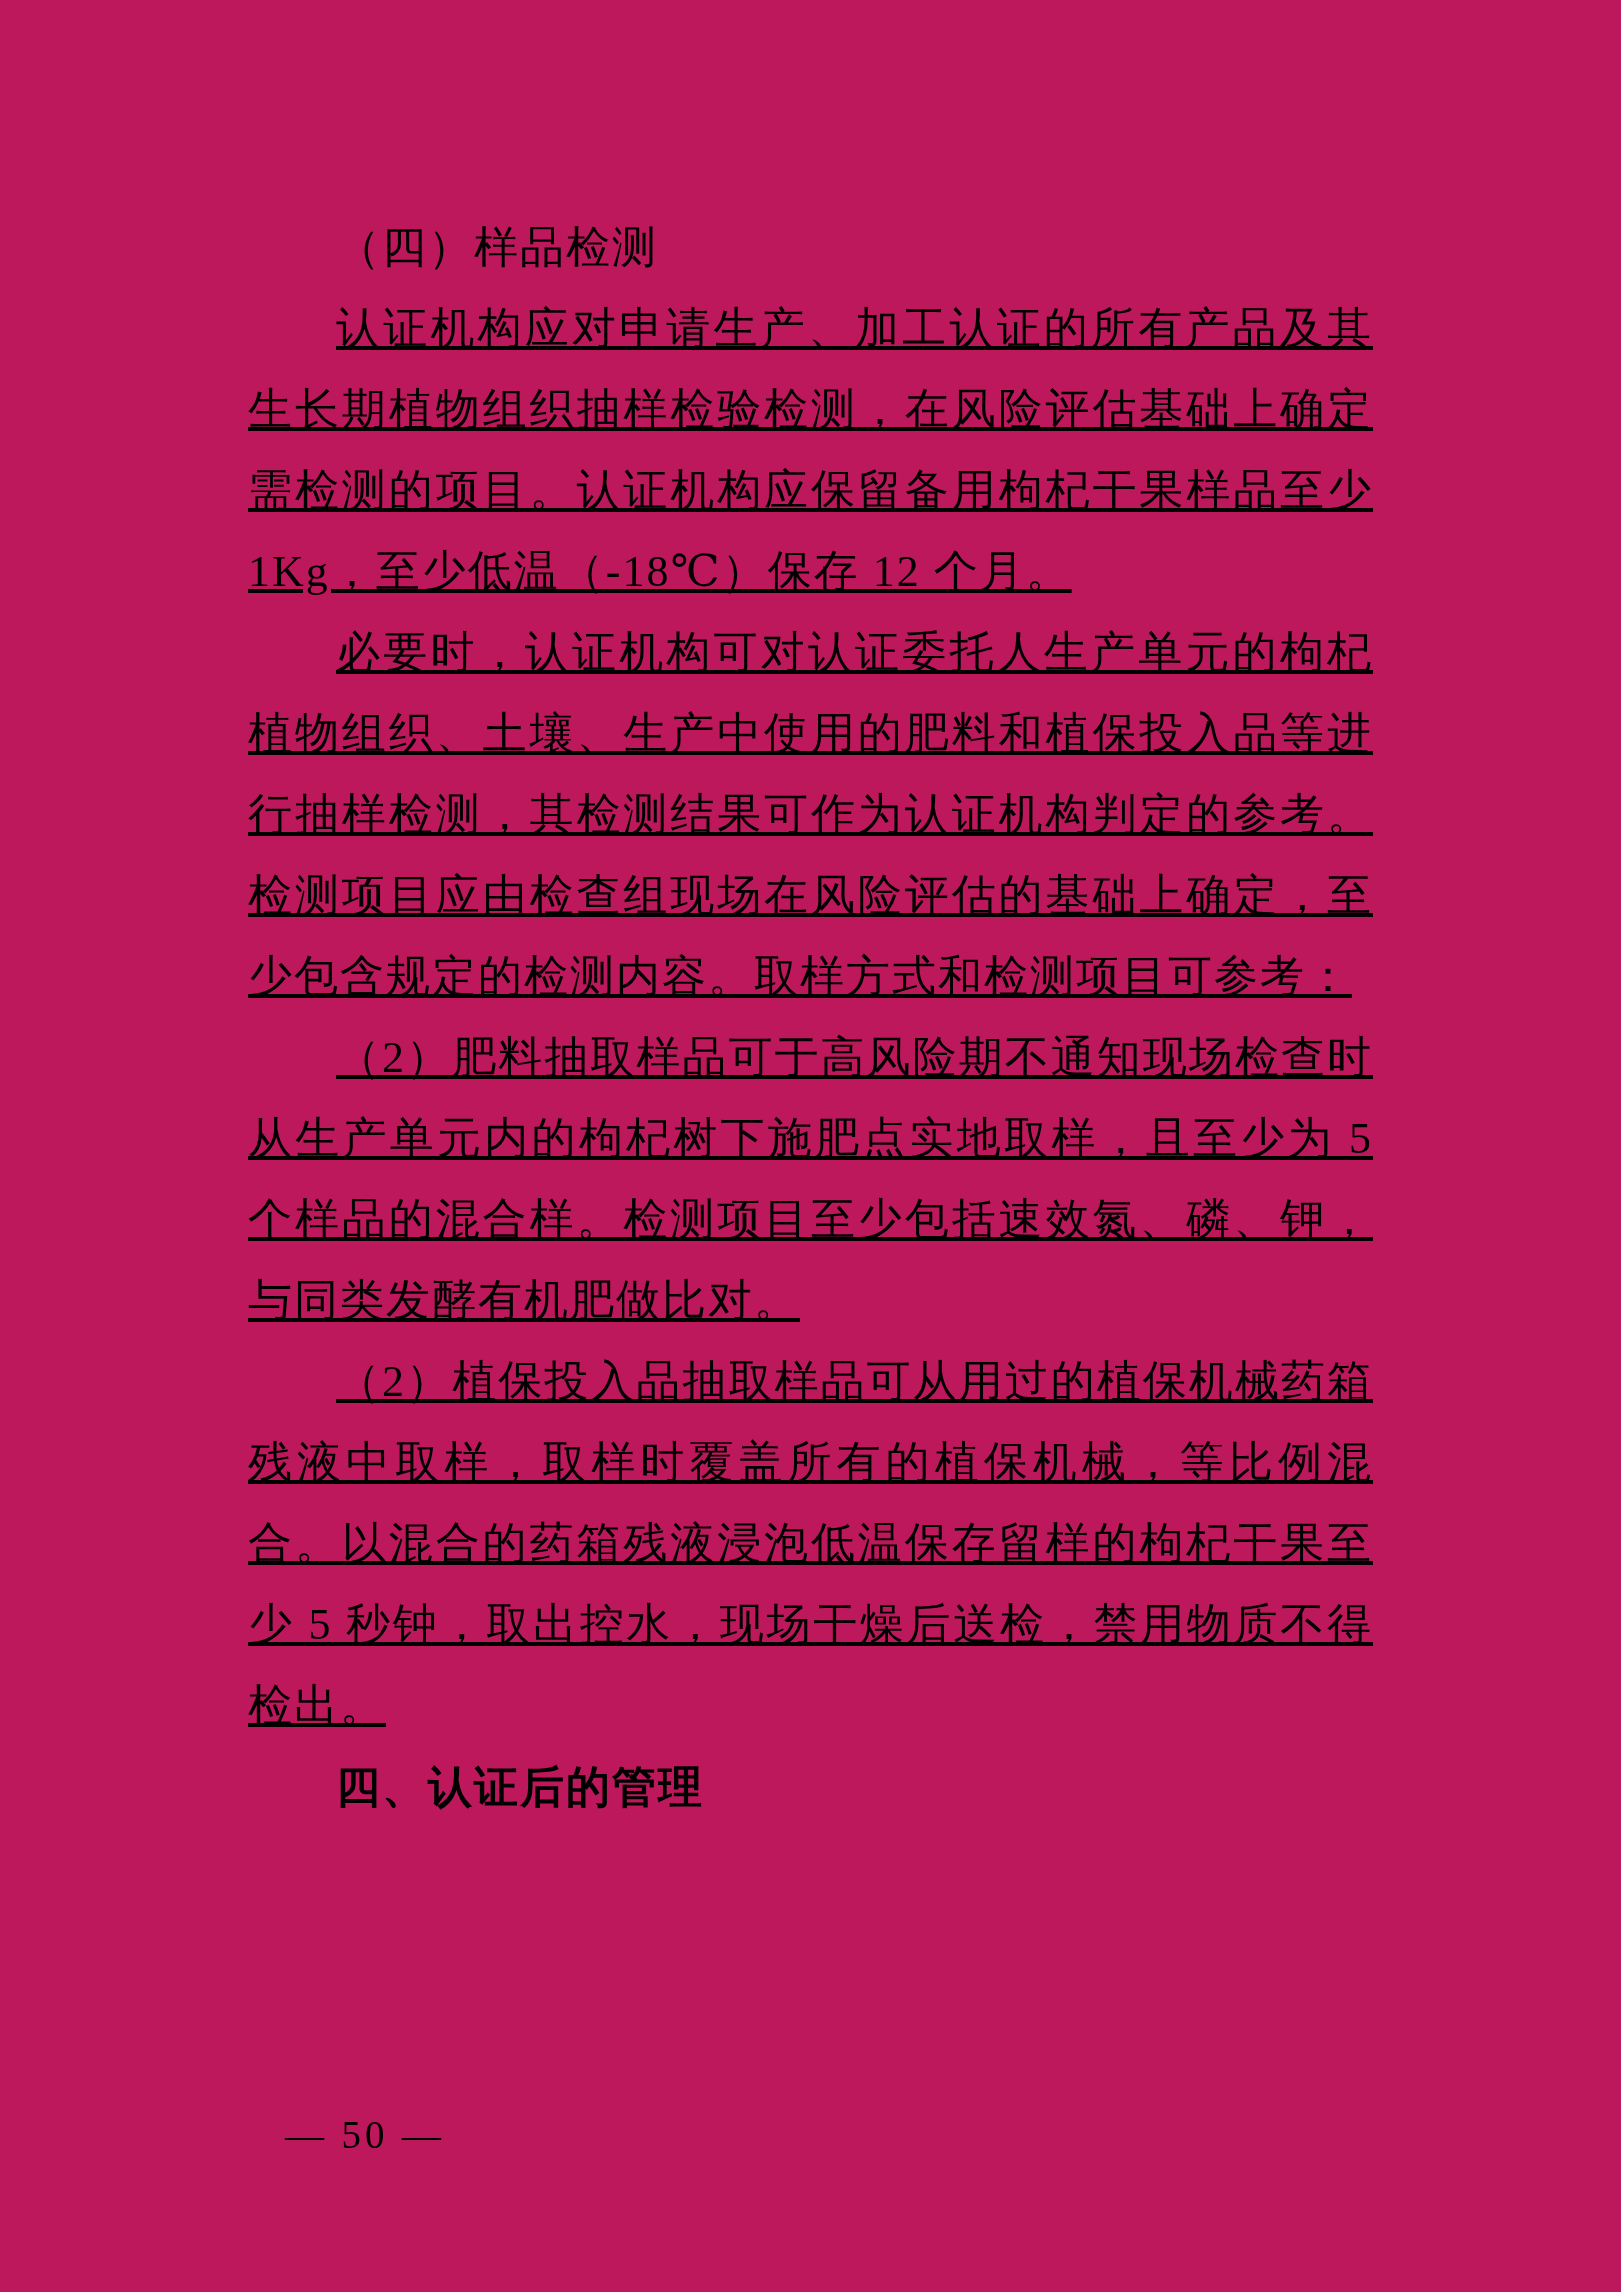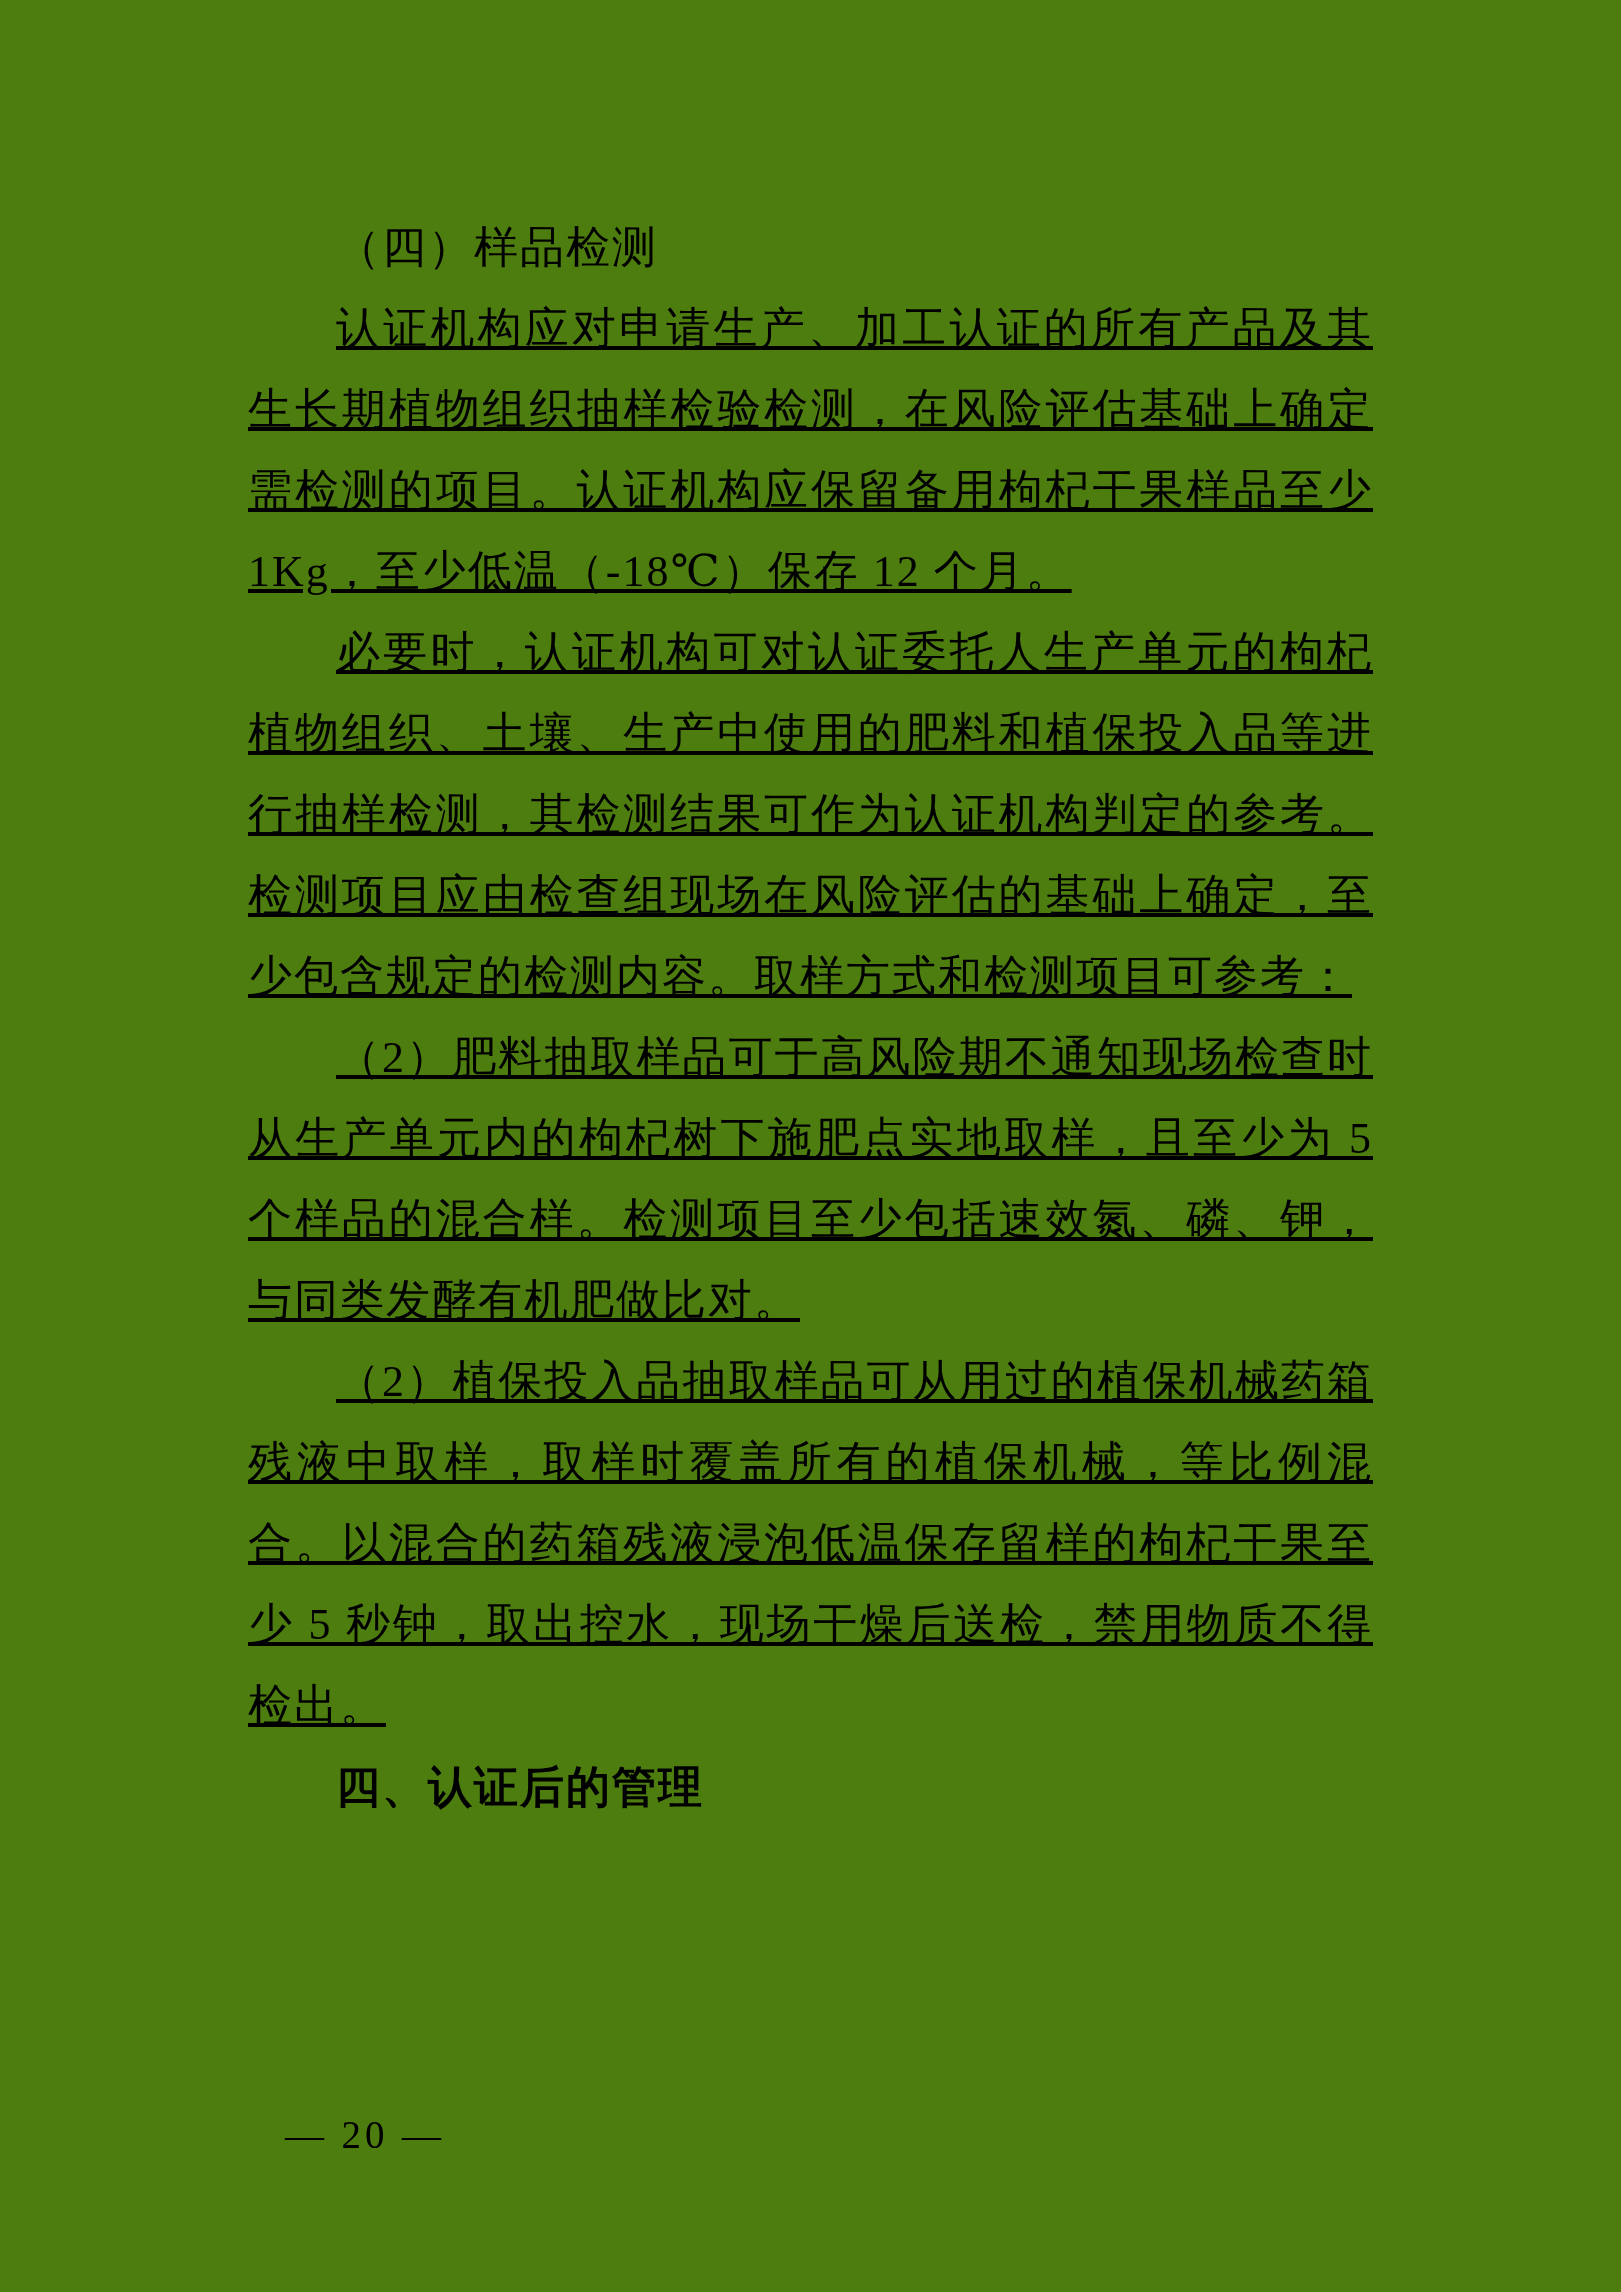--- a/index.html
+++ b/index.html
@@ -5,21 +5,21 @@
   html, body {
     margin: 0;
     padding: 0;
     background: #9e9e9e;
   }
   .page {
     position: relative;
     width: 1621px;
     height: 2293px;
     margin: 0 auto;
-    background: #4d7c0f;
+    background: #be185d;
     color: #000000;
     overflow: hidden;
   }
   .content {
     position: absolute;
     left: 248px;
     top: 207px;
     width: 1125px;
   }
   .para {
@@ -65,15 +65,15 @@
 
 <div class="page">
   <div class="content">
       <p class="para subheading">（四）样品检测</p>
       <p class="para body">认证机构应对申请生产、加工认证的所有产品及其生长期植物组织抽样检验检测，在风险评估基础上确定需检测的项目。认证机构应保留备用枸杞干果样品至少 1Kg，至少低温（-18℃）保存 12 个月。</p>
       <p class="para body">必要时，认证机构可对认证委托人生产单元的枸杞植物组织、土壤、生产中使用的肥料和植保投入品等进行抽样检测，其检测结果可作为认证机构判定的参考。检测项目应由检查组现场在风险评估的基础上确定，至少包含规定的检测内容。取样方式和检测项目可参考：</p>
       <p class="para body">（2）肥料抽取样品可于高风险期不通知现场检查时从生产单元内的枸杞树下施肥点实地取样，且至少为 5 个样品的混合样。检测项目至少包括速效氮、磷、钾，与同类发酵有机肥做比对。</p>
       <p class="para body">（2）植保投入品抽取样品可从用过的植保机械药箱残液中取样，取样时覆盖所有的植保机械，等比例混合。以混合的药箱残液浸泡低温保存留样的枸杞干果至少 5 秒钟，取出控水，现场干燥后送检，禁用物质不得检出。</p>
       <p class="para heading-bold">四、认证后的管理</p>
     </div>
-  <div class="page-number">— 20 —</div>
+  <div class="page-number">— 50 —</div>
 </div>
 
 
 </body></html>

